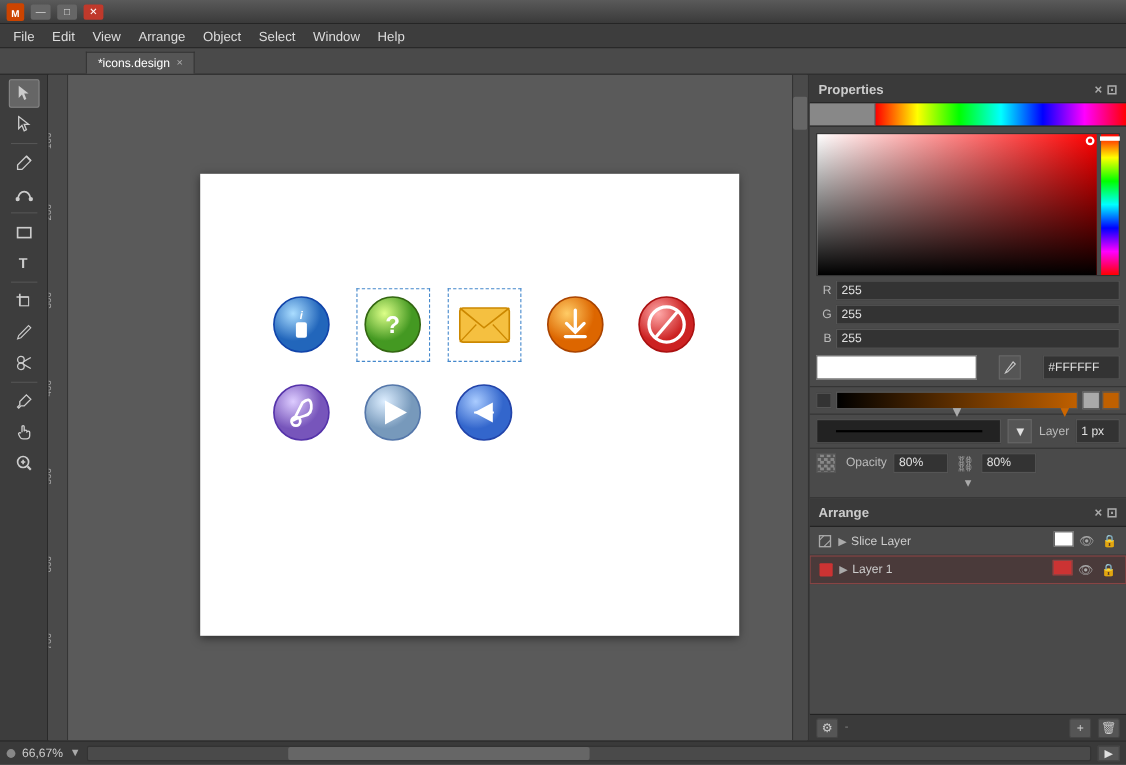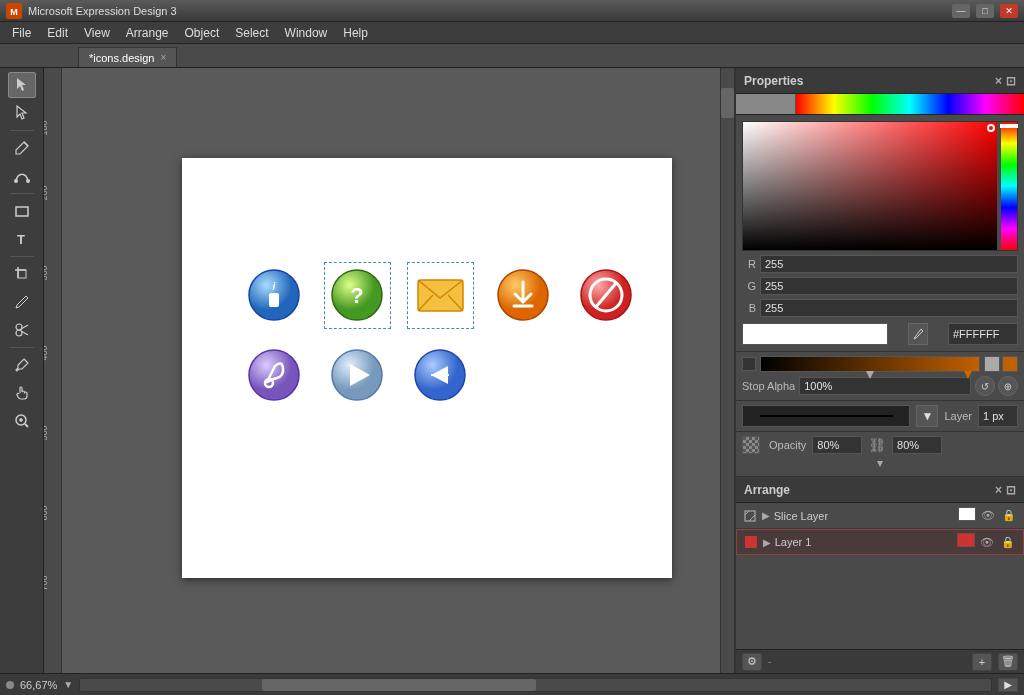--- a/index.html
+++ b/index.html
@@ -518,21 +518,20 @@
 </head>
 <body>
 
 <div id="titlebar">
   <div class="app-icon">
     <svg width="14" height="14" viewBox="0 0 14 14">
       <rect width="14" height="14" fill="#cc4400" rx="1"></rect>
       <text x="7" y="11" text-anchor="middle" fill="white" font-size="9" font-weight="bold">M</text>
     </svg>
   </div>
-  <span class="title">Microsoft Expression Design 3</span>
   <div class="win-btn min">—</div>
   <div class="win-btn max">□</div>
   <div class="win-btn close">✕</div>
 </div>
 
 <div id="menubar">
   <span class="menu-item">File</span>
   <span class="menu-item">Edit</span>
   <span class="menu-item">View</span>
   <span class="menu-item">Arrange</span>
@@ -819,28 +818,20 @@
         <div style="width:14px; height:14px; background:#333; border:1px solid #555; cursor:pointer;"></div>
         <div class="gradient-bar">
           <div class="gradient-stop" style="left:50%;"></div>
           <div class="gradient-stop active" style="left:95%;"></div>
         </div>
         <div style="display:flex; gap:2px;">
           <div class="gswatch" style="background:#aaa;"></div>
           <div class="gswatch" style="background:#c06000;"></div>
         </div>
       </div>
-      <div style="display:flex; align-items:center; gap:4px; margin-top:4px;">
-        <span class="stop-alpha-label">Stop Alpha</span>
-        <input class="stop-alpha-input" type="text" value="100%" style="">
-        <div class="icon-circle-btns">
-          <div class="small-round-btn">↺</div>
-          <div class="small-round-btn">⊕</div>
-        </div>
-      </div>
     </div>
 
     <div class="stroke-section">
       <div class="stroke-row">
         <div class="stroke-preview">
           <div class="stroke-line"></div>
         </div>
         <div class="stroke-dropdown">▼</div>
         <span class="width-label">Layer</span>
         <input class="width-input" type="text" value="1 px" style="">

